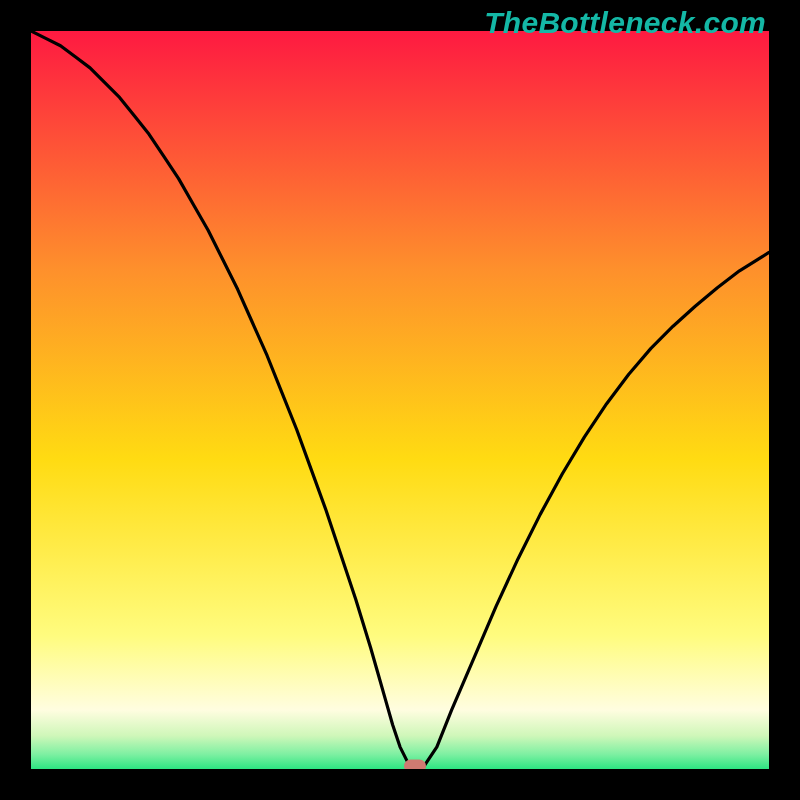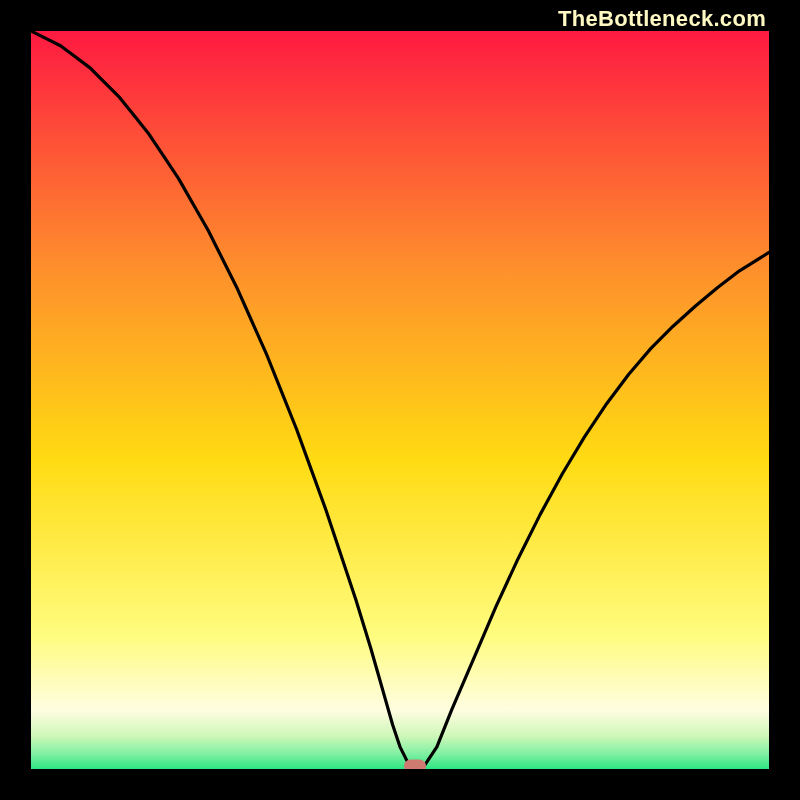--- a/index.html
+++ b/index.html
@@ -26,25 +26,26 @@
   }
   .gradient {
     position: absolute;
     inset: 0;
   }
   .watermark {
     position: absolute;
     top: 6px;
     right: 34px;
     font-family: Arial, Helvetica, sans-serif;
-    font-size: 22px;
+    font-size: 30px;
     font-weight: 600;
-    color: #fef9c3;
+    color: #14b8a6;
     letter-spacing: 0.3px;
     user-select: none;
+    font-style: italic;
   }
   .marker {
     position: absolute;
     width: 22px;
     height: 13px;
     border-radius: 8px;
     background: #cf7a71;
     transform: translate(-50%, -50%);
   }
   svg.curve {

